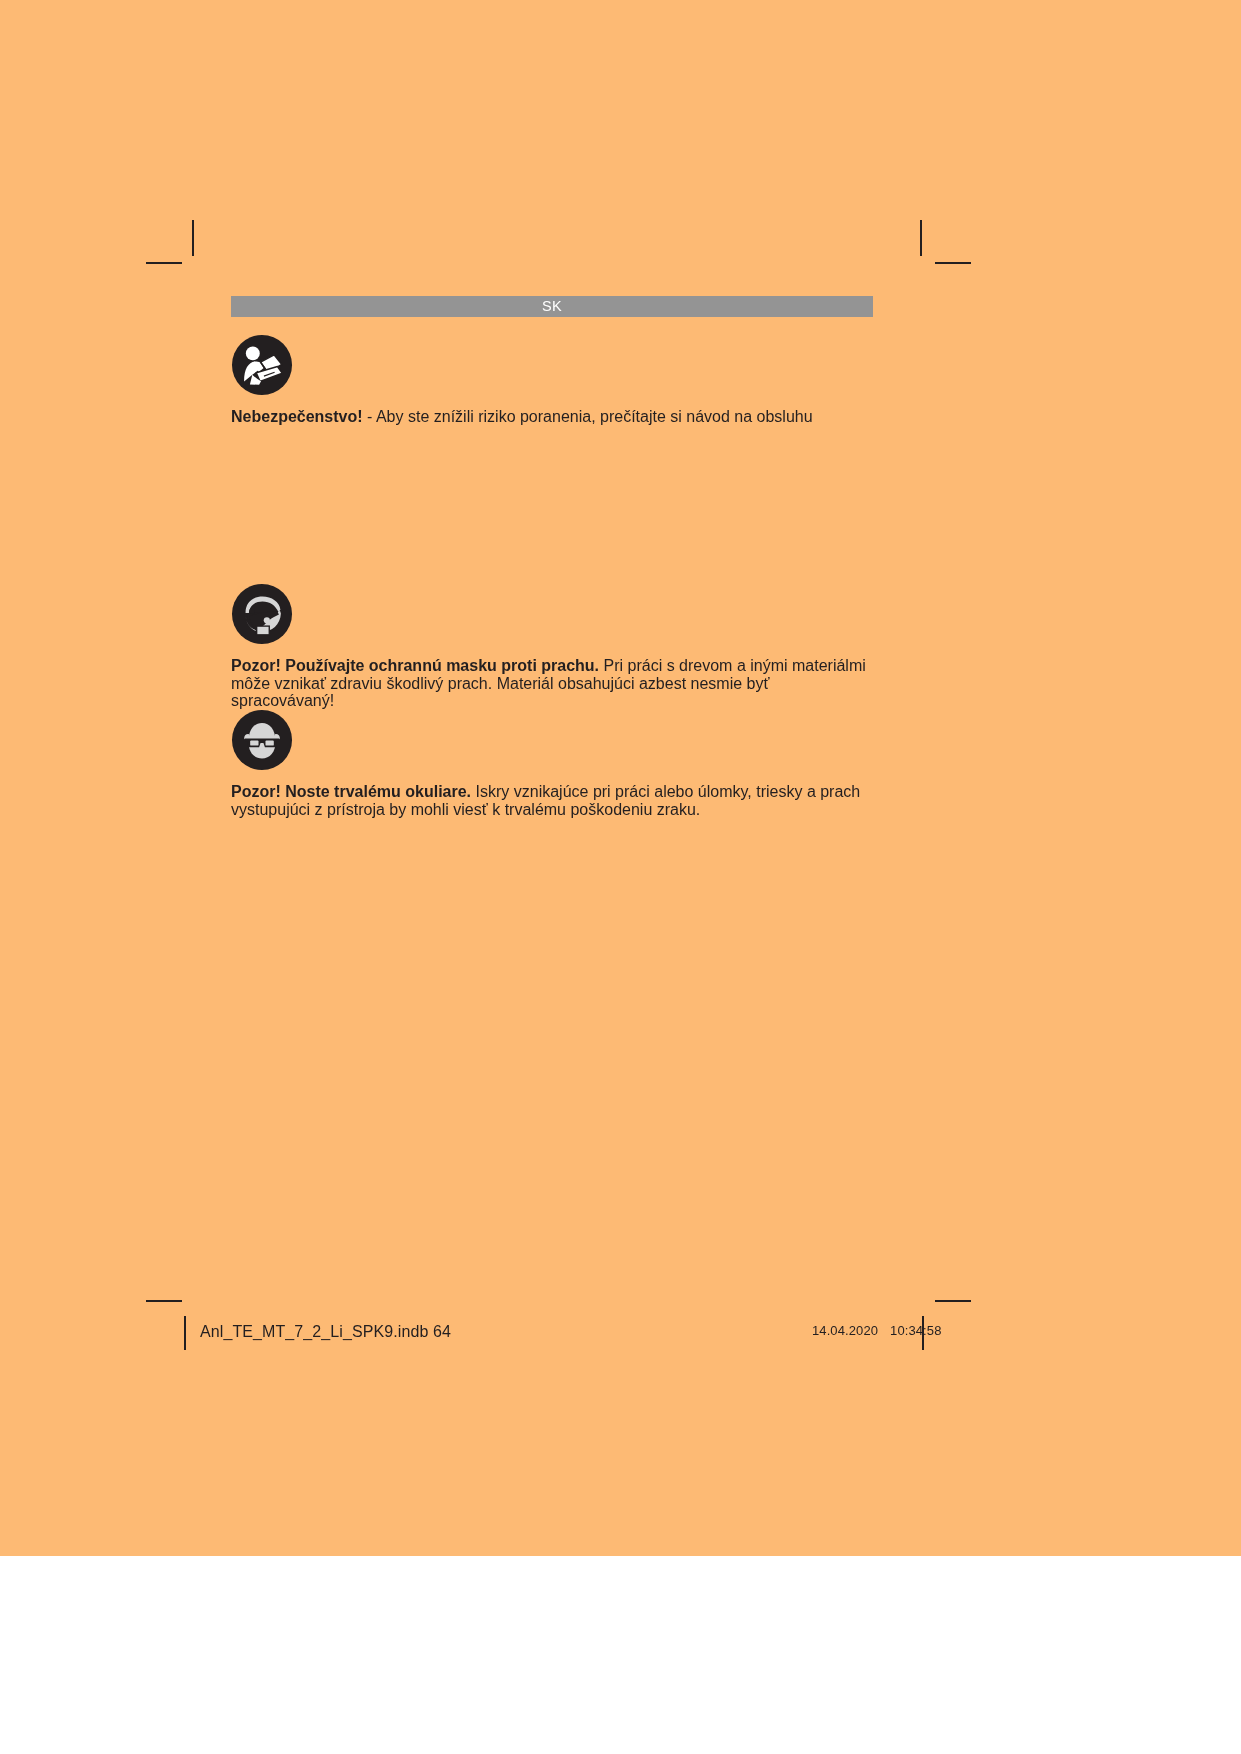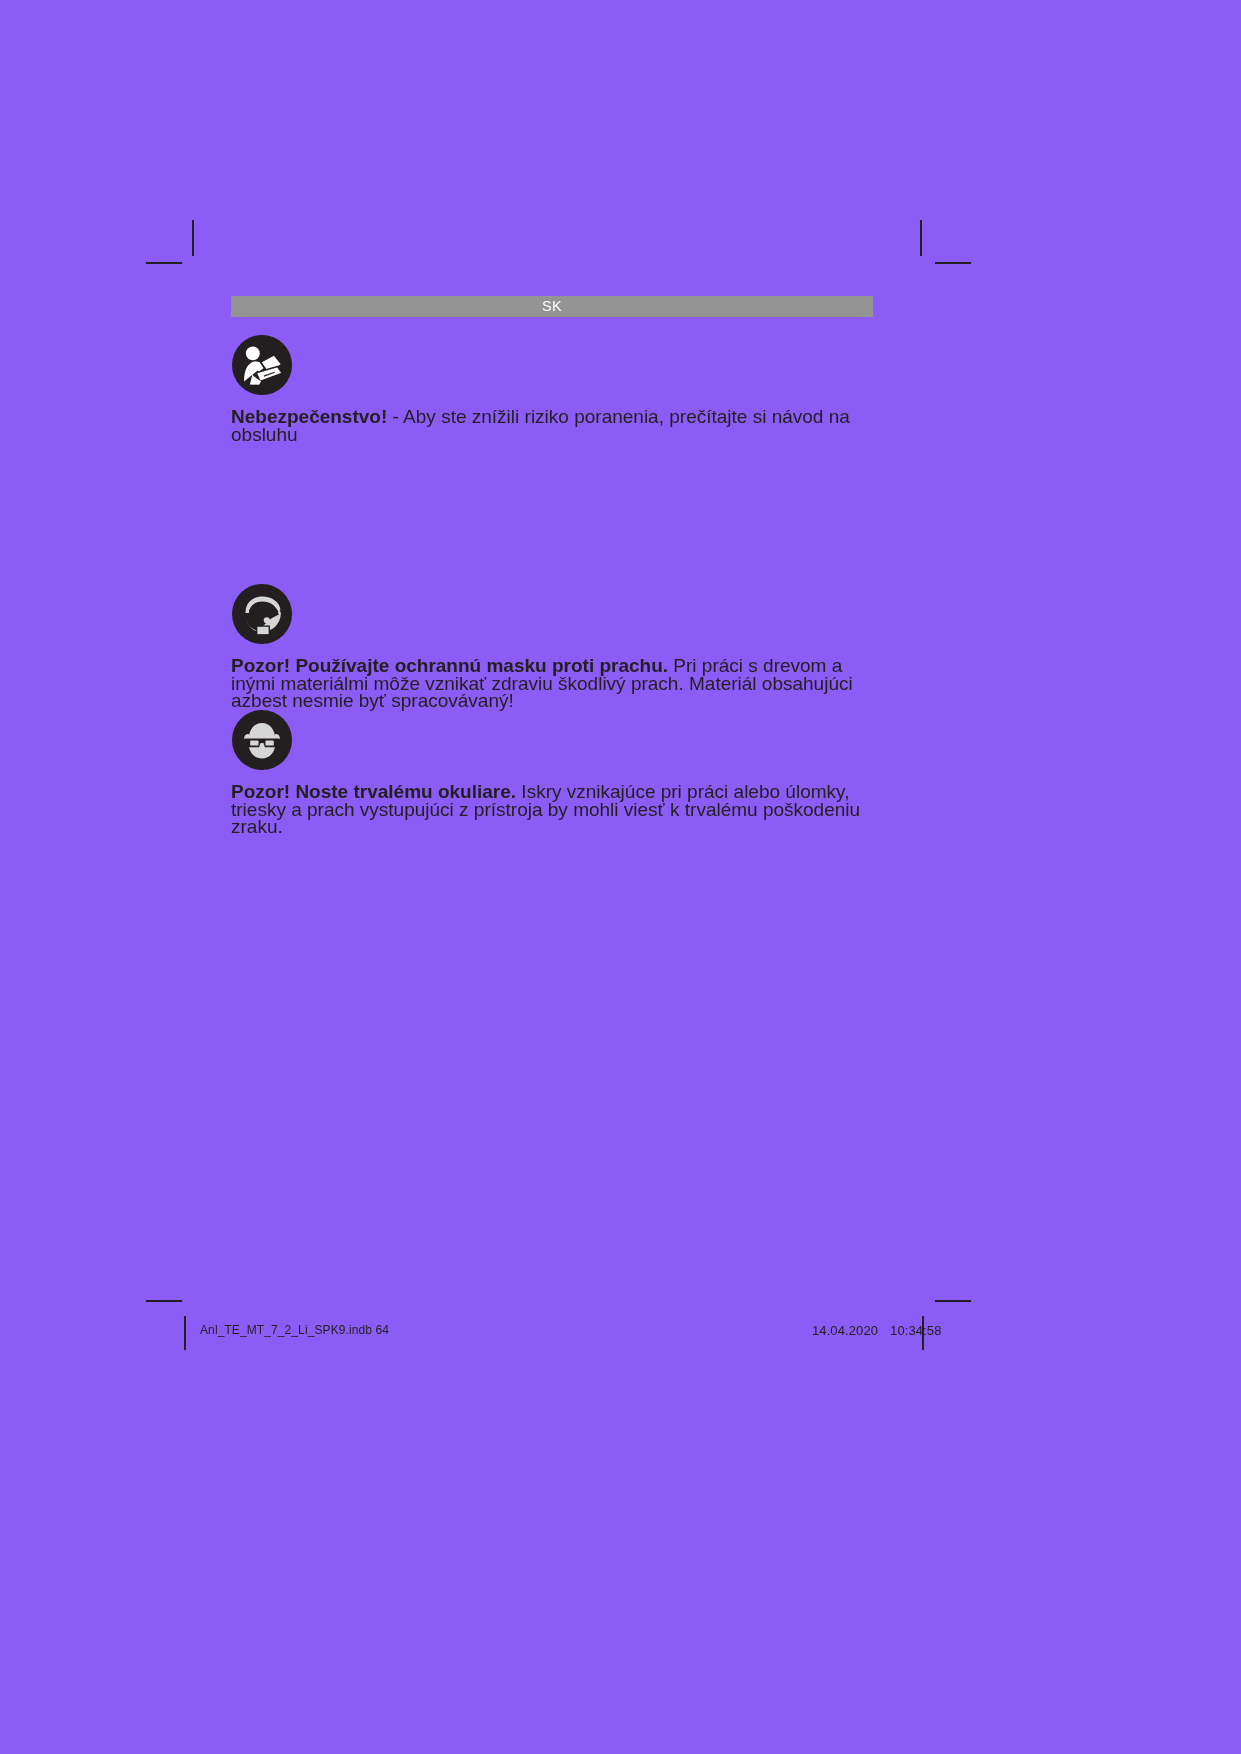--- a/index.html
+++ b/index.html
@@ -7,22 +7,22 @@
     padding: 0;
     background: #ffffff;
   }
   body {
     font-family: "Liberation Sans", sans-serif;
     color: #231f20;
   }
   .page {
     position: relative;
     width: 1241px;
-    height: 1754px;
-    background: #8b5cf6;
+    height: 1556px;
+    background: #fdba74;
     overflow: hidden;
   }
 
   
   .crop {
     position: absolute;
     background: #231f20;
   }
   .crop-v { width: 2px; height: 36px; }
   .crop-h { width: 36px; height: 2px; }
@@ -52,21 +52,21 @@
     width: 62px;
     height: 62px;
   }
   .pictogram {
     display: block;
     width: 62px;
     height: 62px;
   }
   .caption {
     margin-top: 12px;
-    font-size: 19px;
+    font-size: 16px;
     line-height: 17.6px;
     color: #231f20;
     width: 645px;
     text-align: left;
   }
   .caption b {
     font-weight: bold;
   }
 
   #block-manual { top: 334px; }
@@ -115,21 +115,21 @@
     left: 922px;
     top: 1316px;
     width: 2px;
     height: 34px;
     background: #231f20;
   }
   .footer-file {
     position: absolute;
     left: 200px;
     top: 1323px;
-    font-size: 12px;
+    font-size: 16px;
     color: #231f20;
     letter-spacing: 0.1px;
   }
   .footer-stamp {
     position: absolute;
     left: 812px;
     top: 1323px;
     font-size: 13px;
     color: #231f20;
     letter-spacing: 0.1px;

